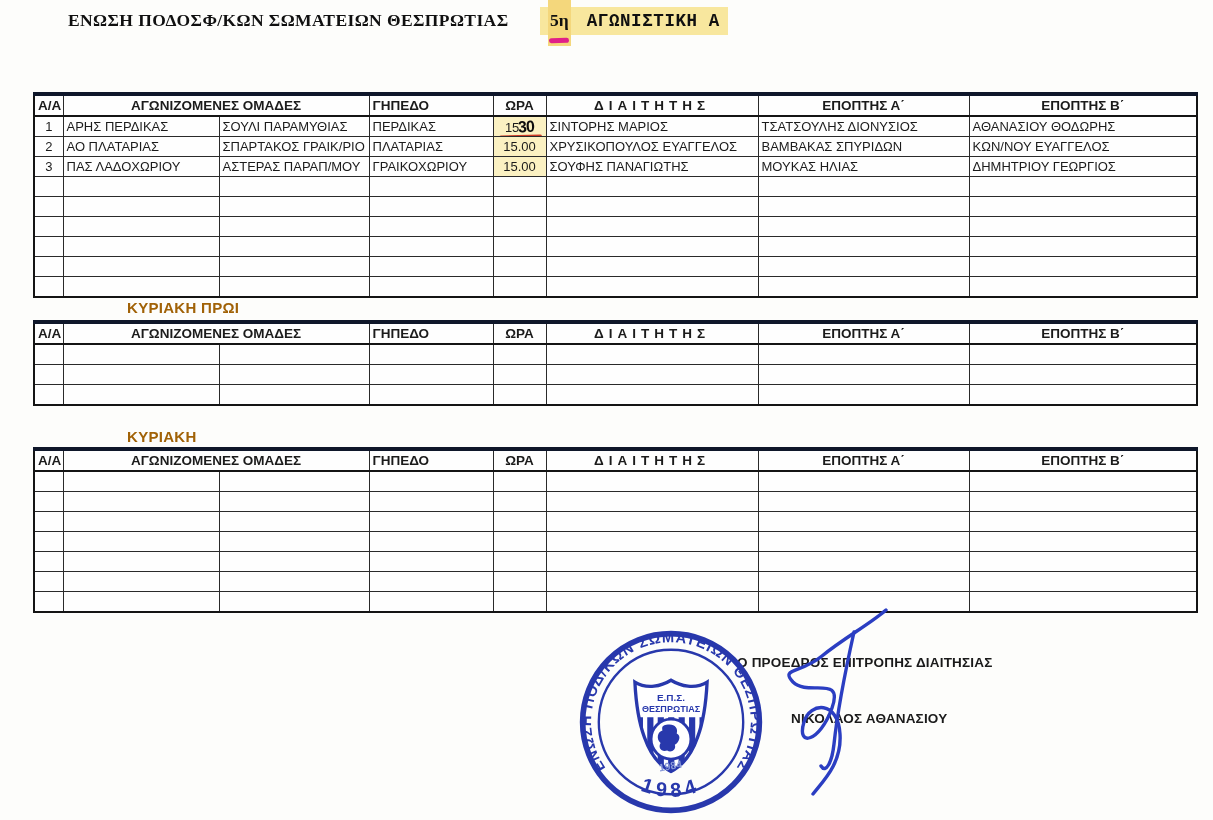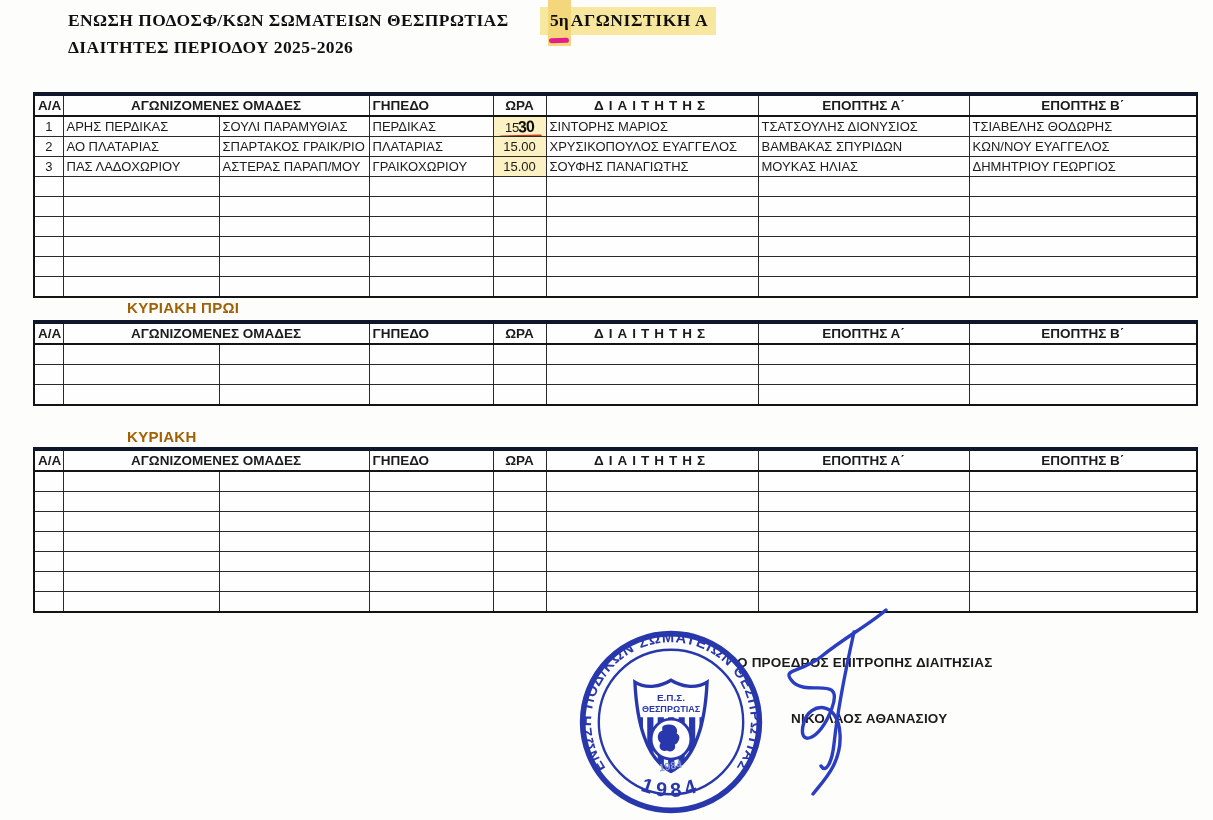--- a/index.html
+++ b/index.html
@@ -7,21 +7,21 @@
        font-family:"Liberation Sans",sans-serif;color:#1b1b1b;}
 
   
   .title1{position:absolute;left:68px;top:10px;font-family:"Liberation Serif",serif;
           font-weight:bold;font-size:17.5px;letter-spacing:.4px;color:#101010;}
   .title2{position:absolute;left:68px;top:37px;font-family:"Liberation Serif",serif;
           font-weight:bold;font-size:17.5px;letter-spacing:.4px;color:#101010;}
   .matchday{position:absolute;left:540px;top:7px;background:#f8e79e;padding:3px 8px 4px 8px;
             font-family:"Liberation Serif",serif;font-weight:bold;font-size:17.5px;color:#101010;}
   .md-num{background:#f4d77c;padding:16px 2px;}
-  .md-label{letter-spacing:.6px;}
+  .md-label{margin-left:16px;letter-spacing:.6px;font-family:Liberation Mono, monospace;}
   .pink-mark{position:absolute;left:9px;top:31px;width:20px;height:5px;background:#e01f87;
              border-radius:3px;transform:rotate(-2deg);}
   .date-hl{position:absolute;left:97px;top:63px;background:#f6e292;padding:3px 12px 4px 7px;
            font-weight:bold;font-size:15.5px;letter-spacing:.3px;color:#101010;}
 
   
   table.grid{position:absolute;left:33px;border-collapse:collapse;table-layout:fixed;
              width:1163px;background:#fefefe;border:2px solid #141414;}
   table.grid td{border:1px solid #2a2a2a;height:19px;padding:0 3px;font-size:13px;
                 white-space:nowrap;overflow:hidden;vertical-align:middle;}
@@ -53,21 +53,20 @@
 
 <div class="doc">
 
   <div class="title1">ΕΝΩΣΗ ΠΟΔΟΣΦ/ΚΩΝ ΣΩΜΑΤΕΙΩΝ ΘΕΣΠΡΩΤΙΑΣ</div>
 
   <div class="matchday">
     <span class="md-num">5η</span><span class="md-label">ΑΓΩΝΙΣΤΙΚΗ  Α</span>
     <span class="pink-mark"></span>
   </div>
 
-  <div class="title2">ΔΙΑΙΤΗΤΕΣ ΠΕΡΙΟΔΟΥ 2025-2026</div>
 
 
   <table class="grid" style="top:92px">
     <colgroup>
         <col style="width:29px">
         <col style="width:156px">
         <col style="width:150px">
         <col style="width:124px">
         <col style="width:53px">
         <col style="width:212px">
@@ -87,21 +86,21 @@
       <tr>
         <td class="c-num">1</td>
         <td>ΑΡΗΣ ΠΕΡΔΙΚΑΣ</td>
         <td>ΣΟΥΛΙ ΠΑΡΑΜΥΘΙΑΣ</td>
         <td>ΠΕΡΔΙΚΑΣ</td>
         <td class="c-time t-hl">
           <span class="time-wrap"><span>15</span><span class="hand">30</span><span class="red-underline"></span></span>
         </td>
         <td>ΣΙΝΤΟΡΗΣ ΜΑΡΙΟΣ</td>
         <td>ΤΣΑΤΣΟΥΛΗΣ ΔΙΟΝΥΣΙΟΣ</td>
-        <td>ΤΣΙΑΒΕΛΗΣ ΘΟΔΩΡΗΣ</td>
+        <td>ΑΘΑΝΑΣΙΟΥ ΘΟΔΩΡΗΣ</td>
       </tr>
       <tr>
         <td class="c-num">2</td>
         <td>ΑΟ ΠΛΑΤΑΡΙΑΣ</td>
         <td>ΣΠΑΡΤΑΚΟΣ ΓΡΑΙΚ/ΡΙΟ</td>
         <td>ΠΛΑΤΑΡΙΑΣ</td>
         <td class="c-time t-hl">15.00</td>
         <td>ΧΡΥΣΙΚΟΠΟΥΛΟΣ ΕΥΑΓΓΕΛΟΣ</td>
         <td>ΒΑΜΒΑΚΑΣ ΣΠΥΡΙΔΩΝ</td>
         <td>ΚΩΝ/ΝΟΥ ΕΥΑΓΓΕΛΟΣ</td>

